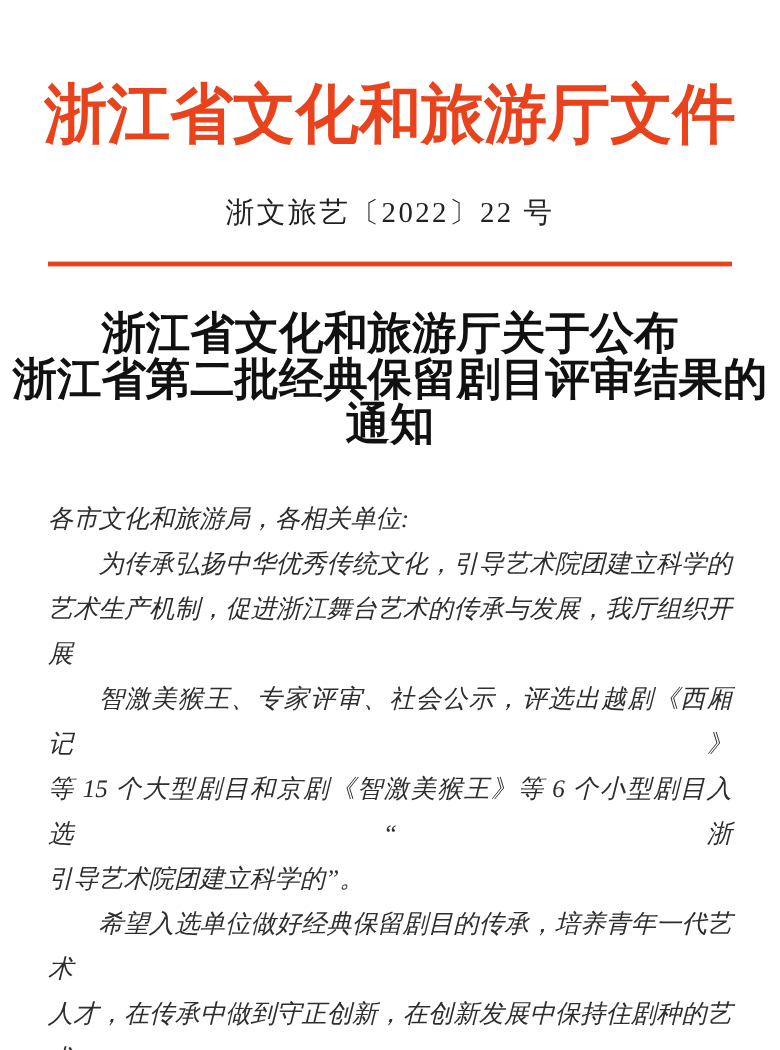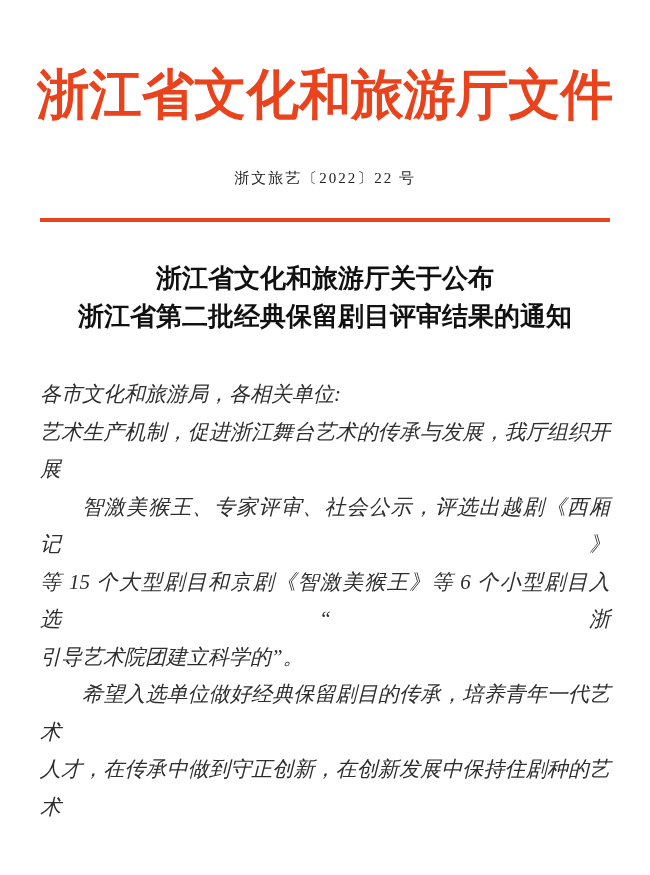--- a/index.html
+++ b/index.html
@@ -24,34 +24,34 @@
     line-height: 78px;
     font-weight: bold;
     letter-spacing: 0px;
     white-space: nowrap;
     transform: scaleX(0.97);
     transform-origin: center;
   }
   .doc-number {
     margin-top: 30px;
     text-align: center;
-    font-size: 15px;
+    font-size: 24px;
     line-height: 28px;
     color: #222222;
     letter-spacing: 2px;
   }
   .divider {
     margin: 26px 40px 0 40px;
     height: 4px;
     background: #e8431d;
   }
   .notice-title {
     margin-top: 38px;
     text-align: center;
-    font-size: 26px;
+    font-size: 37px;
     line-height: 38px;
     font-weight: bold;
     color: #111111;
   }
   .body-text {
     margin: 40px 40px 0 40px;
     font-size: 21px;
     line-height: 37.5px;
     color: #2e2e2e;
   }
@@ -78,20 +78,21 @@
 
   <div class="divider"></div>
 
   <div class="notice-title">
     <div>浙江省文化和旅游厅关于公布</div>
     <div>浙江省第二批经典保留剧目评审结果的通知</div>
   </div>
 
   <div class="body-text">
     <div class="line">各市文化和旅游局，各相关单位:</div>
+    <div class="line stretch indent">为传承弘扬中华优秀传统文化，引导艺术院团建立科学的</div>
     <div class="line stretch">艺术生产机制，促进浙江舞台艺术的传承与发展，我厅组织开展</div>
     <div class="line stretch indent">智激美猴王、专家评审、社会公示，评选出越剧《西厢记》</div>
     <div class="line stretch">等 15 个大型剧目和京剧《智激美猴王》等 6 个小型剧目入选“浙</div>
     <div class="line">引导艺术院团建立科学的”。</div>
     <div class="line stretch indent">希望入选单位做好经典保留剧目的传承，培养青年一代艺术</div>
     <div class="line stretch">人才，在传承中做到守正创新，在创新发展中保持住剧种的艺术</div>
 
   </div>
 
 </div>

